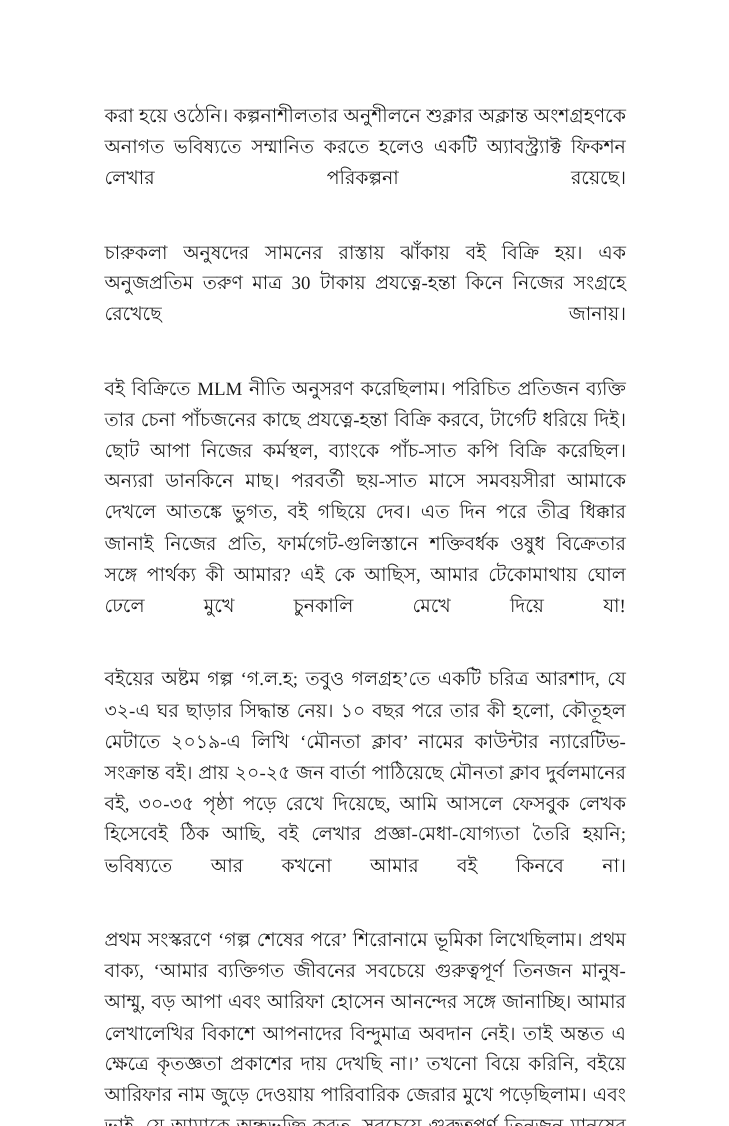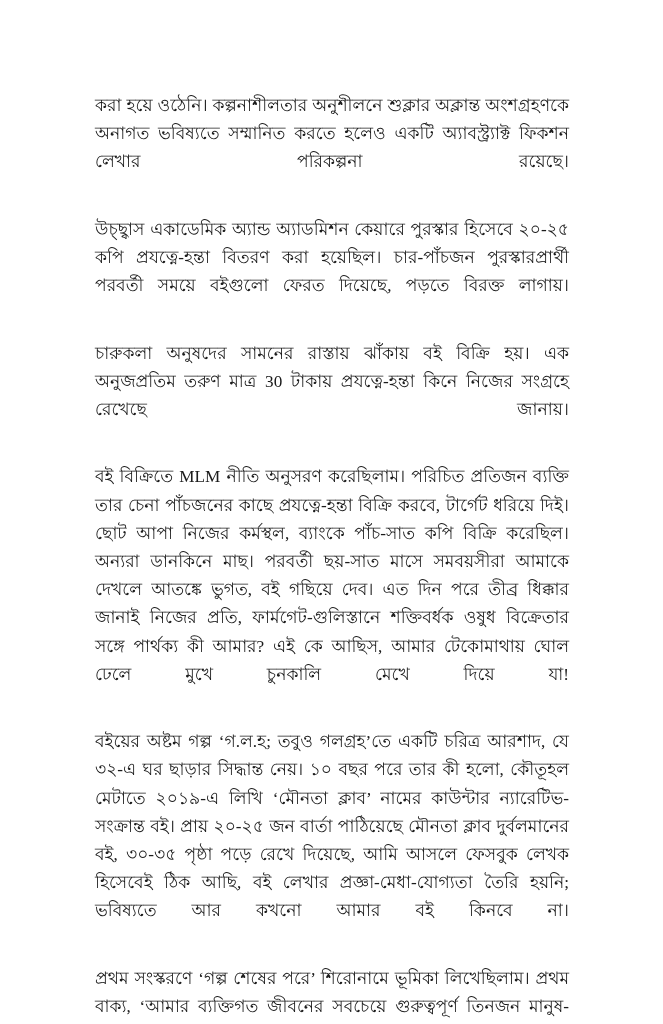--- a/index.html
+++ b/index.html
@@ -53,21 +53,20 @@
   }
 </style>
 </head>
 <body>
 
 <div class="page">
   <div class="text-block">
 
     <p class="para">করা হয়ে ওঠেনি। কল্পনাশীলতার অনুশীলনে শুক্লার অক্লান্ত অংশগ্রহণকে অনাগত ভবিষ্যতে সম্মানিত করতে হলেও একটি অ্যাবস্ট্র্যাক্ট ফিকশন লেখার পরিকল্পনা রয়েছে।</p>
 
-    <p class="para">উচ্ছ্বাস একাডেমিক অ্যান্ড অ্যাডমিশন কেয়ারে পুরস্কার হিসেবে ২০-২৫ কপি প্রযত্নে-হন্তা বিতরণ করা হয়েছিল। চার-পাঁচজন পুরস্কারপ্রার্থী পরবর্তী সময়ে বইগুলো ফেরত দিয়েছে, পড়তে বিরক্ত লাগায়।</p>
 
     <p class="para">চারুকলা অনুষদের সামনের রাস্তায় ঝাঁকায় বই বিক্রি হয়। এক অনুজপ্রতিম তরুণ মাত্র 30 টাকায় প্রযত্নে-হন্তা কিনে নিজের সংগ্রহে রেখেছে জানায়।</p>
 
     <p class="para">বই বিক্রিতে MLM নীতি অনুসরণ করেছিলাম। পরিচিত প্রতিজন ব্যক্তি তার চেনা পাঁচজনের কাছে প্রযত্নে-হন্তা বিক্রি করবে, টার্গেট ধরিয়ে দিই। ছোট আপা নিজের কর্মস্থল, ব্যাংকে পাঁচ-সাত কপি বিক্রি করেছিল। অন্যরা ডানকিনে মাছ। পরবর্তী ছয়-সাত মাসে সমবয়সীরা আমাকে দেখলে আতঙ্কে ভুগত, বই গছিয়ে দেব। এত দিন পরে তীব্র ধিক্কার জানাই নিজের প্রতি, ফার্মগেট-গুলিস্তানে শক্তিবর্ধক ওষুধ বিক্রেতার সঙ্গে পার্থক্য কী আমার? এই কে আছিস, আমার টেকোমাথায় ঘোল ঢেলে মুখে চুনকালি মেখে দিয়ে যা!</p>
 
     <p class="para">বইয়ের অষ্টম গল্প ‘গ.ল.হ; তবুও গলগ্রহ’তে একটি চরিত্র আরশাদ, যে ৩২-এ ঘর ছাড়ার সিদ্ধান্ত নেয়। ১০ বছর পরে তার কী হলো, কৌতূহল মেটাতে ২০১৯-এ লিখি ‘মৌনতা ক্লাব’ নামের কাউন্টার ন্যারেটিভ-সংক্রান্ত বই। প্রায় ২০-২৫ জন বার্তা পাঠিয়েছে মৌনতা ক্লাব দুর্বলমানের বই, ৩০-৩৫ পৃষ্ঠা পড়ে রেখে দিয়েছে, আমি আসলে ফেসবুক লেখক হিসেবেই ঠিক আছি, বই লেখার প্রজ্ঞা-মেধা-যোগ্যতা তৈরি হয়নি; ভবিষ্যতে আর কখনো আমার বই কিনবে না।</p>
 
     <p class="para">প্রথম সংস্করণে ‘গল্প শেষের পরে’ শিরোনামে ভূমিকা লিখেছিলাম। প্রথম বাক্য, ‘আমার ব্যক্তিগত জীবনের সবচেয়ে গুরুত্বপূর্ণ তিনজন মানুষ-আম্মু, বড় আপা এবং আরিফা হোসেন আনন্দের সঙ্গে জানাচ্ছি। আমার লেখালেখির বিকাশে আপনাদের বিন্দুমাত্র অবদান নেই। তাই অন্তত এ ক্ষেত্রে কৃতজ্ঞতা প্রকাশের দায় দেখছি না।’ তখনো বিয়ে করিনি, বইয়ে আরিফার নাম জুড়ে দেওয়ায় পারিবারিক জেরার মুখে পড়েছিলাম। এবং ভাই, যে আমাকে অন্ধভক্তি করত, সবচেয়ে গুরুত্বপূর্ণ তিনজন মানুষের</p>
 
   </div>

